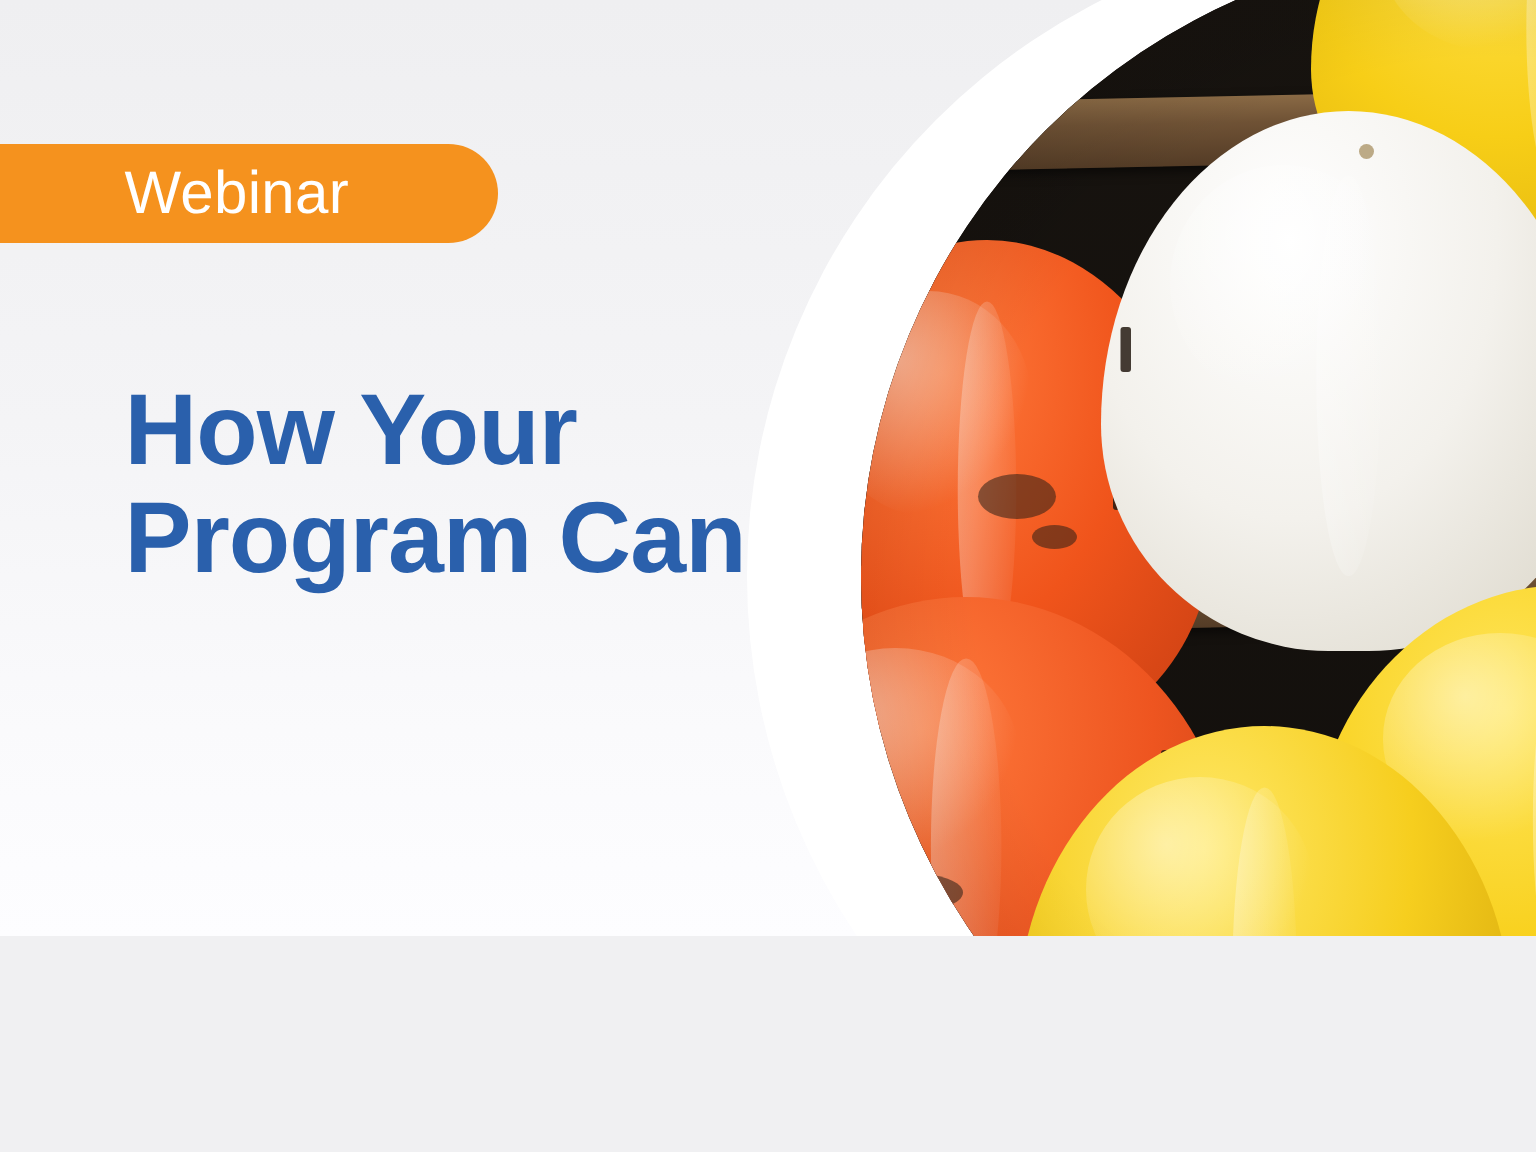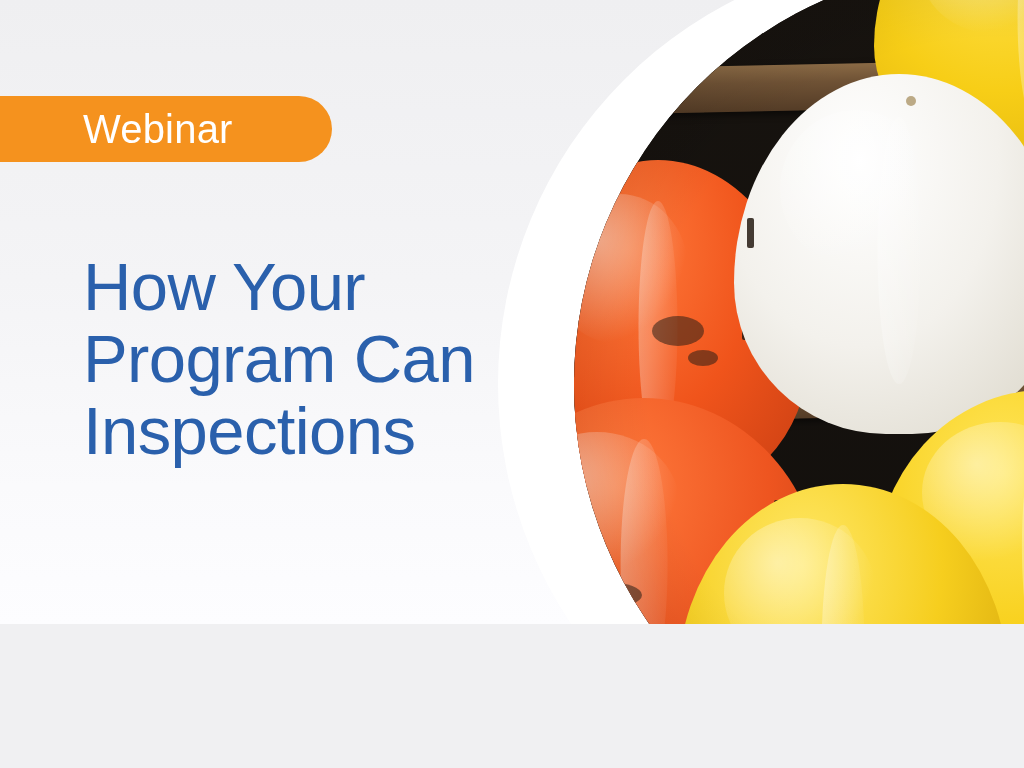--- a/index.html
+++ b/index.html
@@ -91,21 +91,21 @@
     font-size:40px;
     font-weight:300;
     letter-spacing:.2px;
     line-height:1;
   }
   .headline{
     position:absolute;left:83px;top:206px;
     width:520px;
     color:#2A60AC;
     font-size:67px;
-    font-weight:normal;
+    font-weight:bold;
     line-height:72px;
     letter-spacing:-0.6px;
   }
   .headline span{display:block;white-space:nowrap;}
 </style>
 </head>
 <body>
 
 <div id="canvas">
 
@@ -175,16 +175,15 @@
     </div>
   </div>
 
   <div class="badge">
     <span class="badge-label">Webinar</span>
   </div>
 
   <h1 class="headline">
     <span>How Your</span>
     <span>Program Can</span>
-    <span>Inspections</span>
   </h1>
 
 </div>
 
 </body></html>

